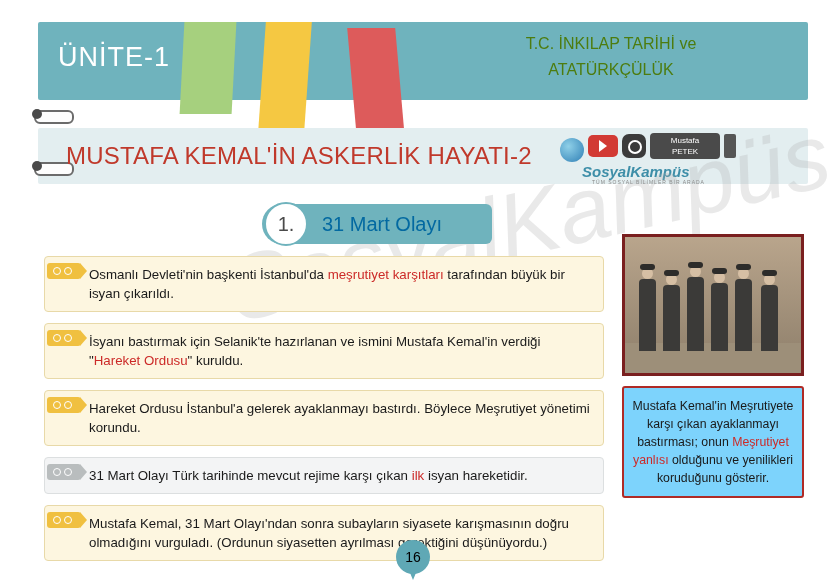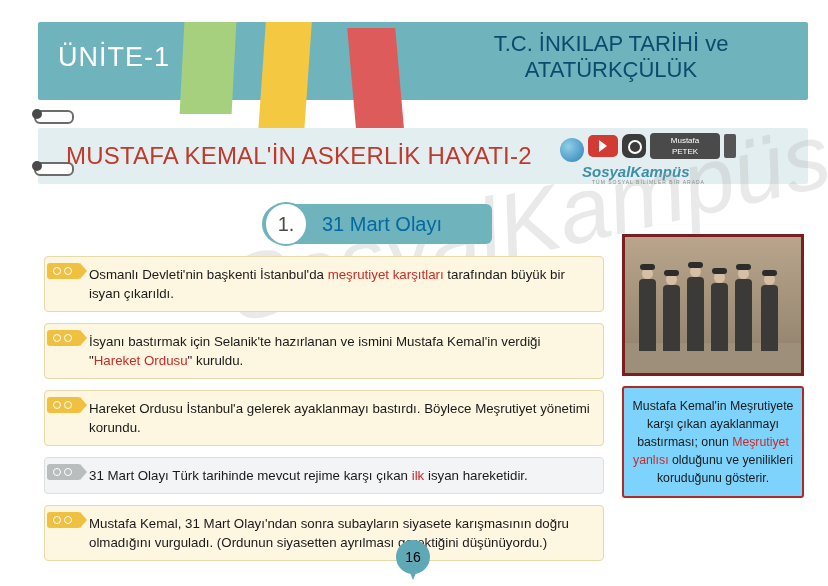--- a/index.html
+++ b/index.html
@@ -55,22 +55,22 @@
     left: 352px; top: 28px;
     width: 48px; height: 110px;
     background: #dd5b5b;
     transform: skewX(5deg);
   }
   .course-title {
     position: absolute;
     right: 52px; top: 31px;
     width: 330px;
     text-align: center;
-    color: #0c4a6e;
-    font-size: 22px;
+    color: #4d7c0f;
+    font-size: 16px;
     line-height: 26px;
   }
 
   
   .title-band {
     position: absolute;
     left: 38px; top: 128px;
     width: 770px; height: 56px;
     background: #e3eef0;
     border-radius: 2px;

